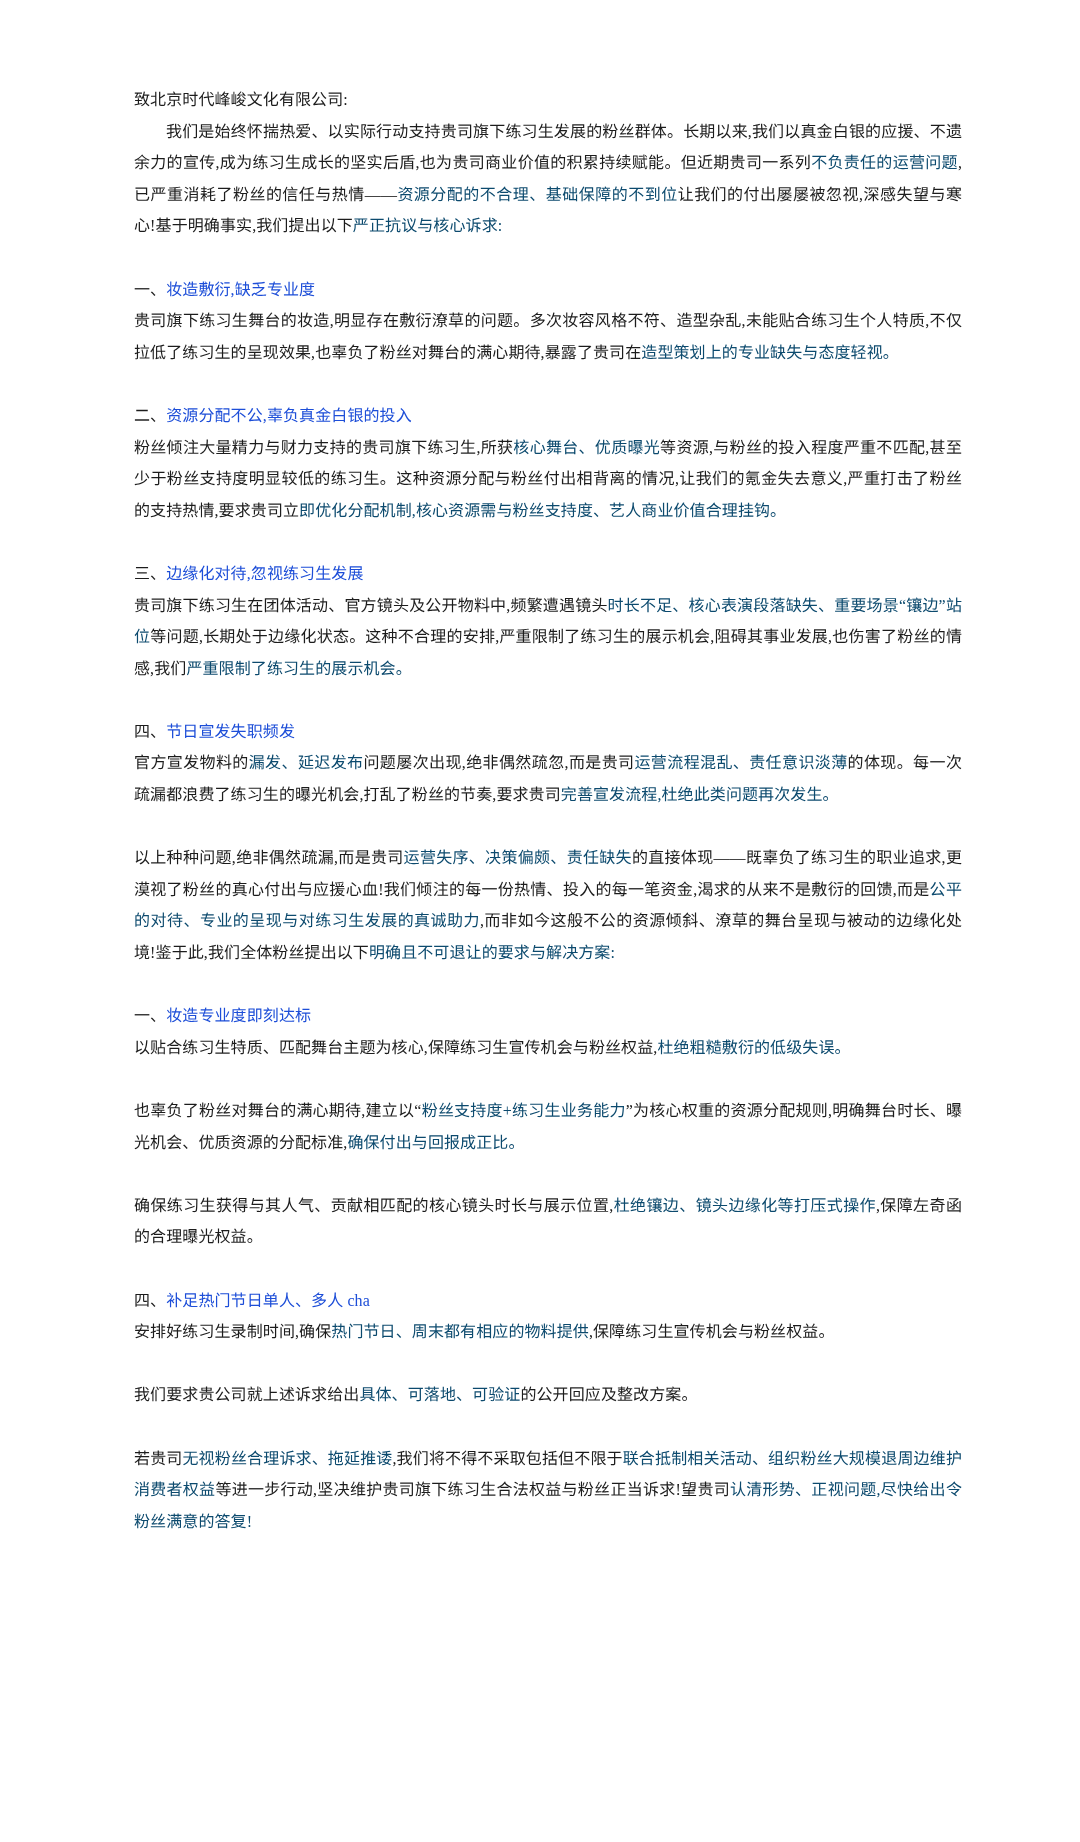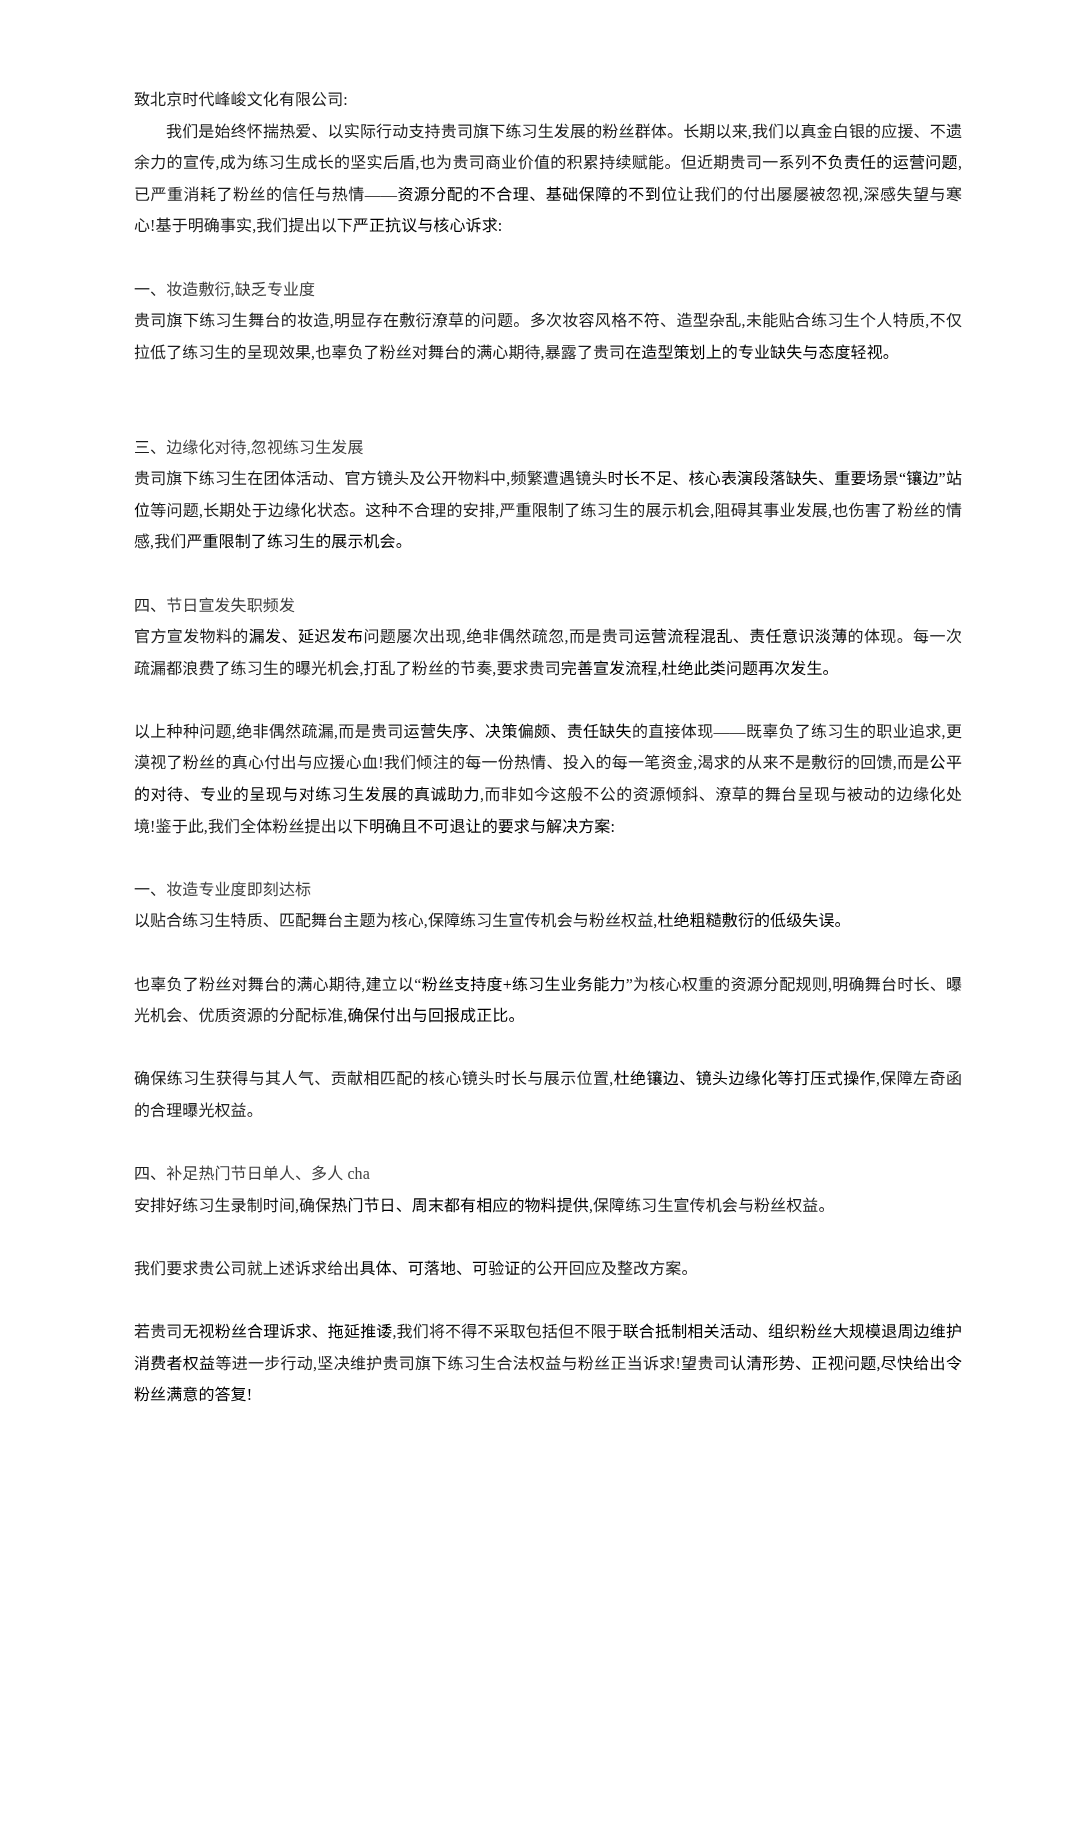--- a/index.html
+++ b/index.html
@@ -38,44 +38,46 @@
   .indent {
     text-indent: 2em;
   }
   .gap {
     height: 31.6px;
   }
   .heading {
     margin: 0;
   }
   .r {
-    color: #000000;
+    color: #0c4a6e;
   }
   .heading .r {
-    color: #404040;
+    color: #1d4ed8;
   }
 </style>
 </head>
 <body>
 
 <div id="page">
   <div class="doc">
 
     <p class="para">致北京时代峰峻文化有限公司:</p>
     <p class="para indent"><span>我们是始终怀揣热爱、以实际行动支持贵司旗下练习生发展的粉丝群体。长期以来,我们以真金白银的应援、不遗余力的宣传,成为练习生成长的坚实后盾,也为贵司商业价值的积累持续赋能。但近期贵司一系列</span><span class="r">不负责任的运营问题</span><span>,已严重消耗了粉丝的信任与热情——</span><span class="r">资源分配的不合理、基础保障的不到位</span><span>让我们的付出屡屡被忽视,深感失望与寒心!基于明确事实,我们提出以下</span><span class="r">严正抗议与核心诉求:</span></p>
 
     <div class="gap"></div>
 
     <div>
       <p class="heading"><span>一、</span><span class="r">妆造敷衍,缺乏专业度</span></p>
       <p class="para"><span>贵司旗下练习生舞台的妆造,明显存在敷衍潦草的问题。多次妆容风格不符、造型杂乱,未能贴合练习生个人特质,不仅拉低了练习生的呈现效果,也辜负了粉丝对舞台的满心期待,暴露了贵司在</span><span class="r">造型策划上的专业缺失与态度轻视。</span></p>
       <div class="gap"></div>
     </div>
 
     <div>
+      <p class="heading"><span>二、</span><span class="r">资源分配不公,辜负真金白银的投入</span></p>
+      <p class="para"><span>粉丝倾注大量精力与财力支持的贵司旗下练习生,所获</span><span class="r">核心舞台、优质曝光</span><span>等资源,与粉丝的投入程度严重不匹配,甚至少于粉丝支持度明显较低的练习生。这种资源分配与粉丝付出相背离的情况,让我们的氪金失去意义,严重打击了粉丝的支持热情,要求贵司立</span><span class="r">即优化分配机制,核心资源需与粉丝支持度、艺人商业价值合理挂钩。</span></p>
       <div class="gap"></div>
     </div>
 
     <div>
       <p class="heading"><span>三、</span><span class="r">边缘化对待,忽视练习生发展</span></p>
       <p class="para"><span>贵司旗下练习生在团体活动、官方镜头及公开物料中,频繁遭遇镜头</span><span class="r">时长不足、核心表演段落缺失、重要场景“镶边”站位</span><span>等问题,长期处于边缘化状态。这种不合理的安排,严重限制了练习生的展示机会,阻碍其事业发展,也伤害了粉丝的情感,我们</span><span class="r">严重限制了练习生的展示机会。</span></p>
       <div class="gap"></div>
     </div>
 
     <div>

